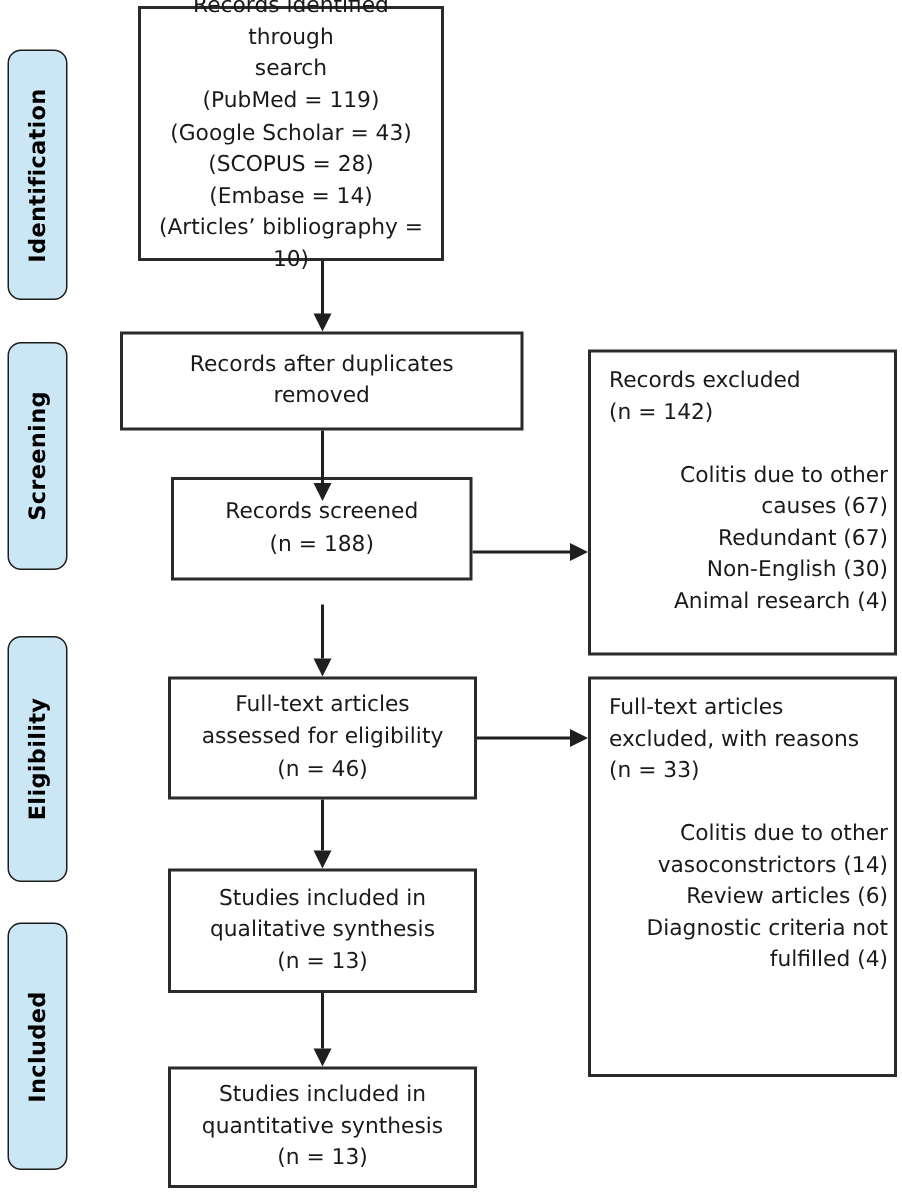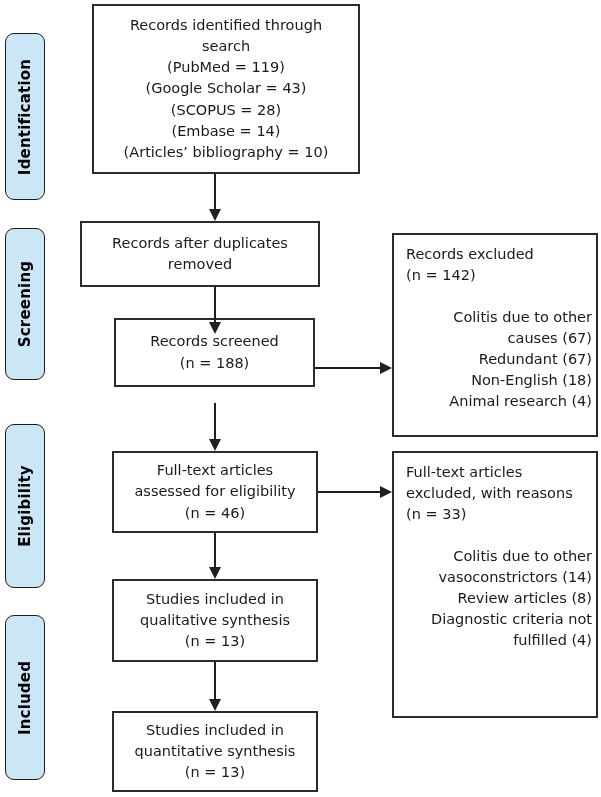--- a/index.html
+++ b/index.html
@@ -91,30 +91,30 @@
   <div class="stage" style="top:228px;height:152px;">
     <span class="stage-label">Screening</span>
   </div>
   <div class="stage" style="top:424px;height:164px;">
     <span class="stage-label">Eligibility</span>
   </div>
   <div class="stage" style="top:615px;height:165px;">
     <span class="stage-label">Included</span>
   </div>
 
-  <div class="fbox" style="left:92px;top:4px;width:268px;height:170px;">
+  <div class="fbox" style="left:92px;top:4px;width:204px;height:170px;">
     <span>Records identified through
 search
 (PubMed = 119)
 (Google Scholar = 43)
 (SCOPUS = 28)
 (Embase = 14)
 (Articles’ bibliography = 10)</span>
   </div>
-  <div class="fbox" style="left:80px;top:221px;width:240px;height:66px;">
+  <div class="fbox" style="left:80px;top:221px;width:269px;height:66px;">
     <span>Records after duplicates
 removed</span>
   </div>
   <div class="fbox" style="left:114px;top:318px;width:201px;height:69px;">
     <span>Records screened
 (n = 188)</span>
   </div>
   <div class="fbox" style="left:112px;top:451px;width:206px;height:82px;">
     <span>Full-text articles
 assessed for eligibility
@@ -131,32 +131,32 @@
 (n = 13)</span>
   </div>
 
   <div class="ebox" style="left:392px;top:233px;width:206px;height:204px;">
     <div class="ebox-header">Records excluded
 (n = 142)</div>
     <div class="ebox-reasons">
       <div class="reason">Colitis due to other
 causes (67)</div>
       <div class="reason">Redundant (67)</div>
-      <div class="reason">Non-English (18)</div>
+      <div class="reason">Non-English (30)</div>
       <div class="reason">Animal research (4)</div>
     </div>
   </div>
   <div class="ebox" style="left:392px;top:451px;width:206px;height:267px;">
     <div class="ebox-header">Full-text articles
 excluded, with reasons
 (n = 33)</div>
     <div class="ebox-reasons">
       <div class="reason">Colitis due to other
 vasoconstrictors (14)</div>
-      <div class="reason">Review articles (8)</div>
+      <div class="reason">Review articles (6)</div>
       <div class="reason">Diagnostic criteria not
 fulfilled (4)</div>
     </div>
   </div>
 
   <div>
     <div class="vline" style="left:214px;top:174px;height:36px;"></div>
     <div class="head-down" style="left:209px;top:209px;"></div>
   </div>
   <div>

